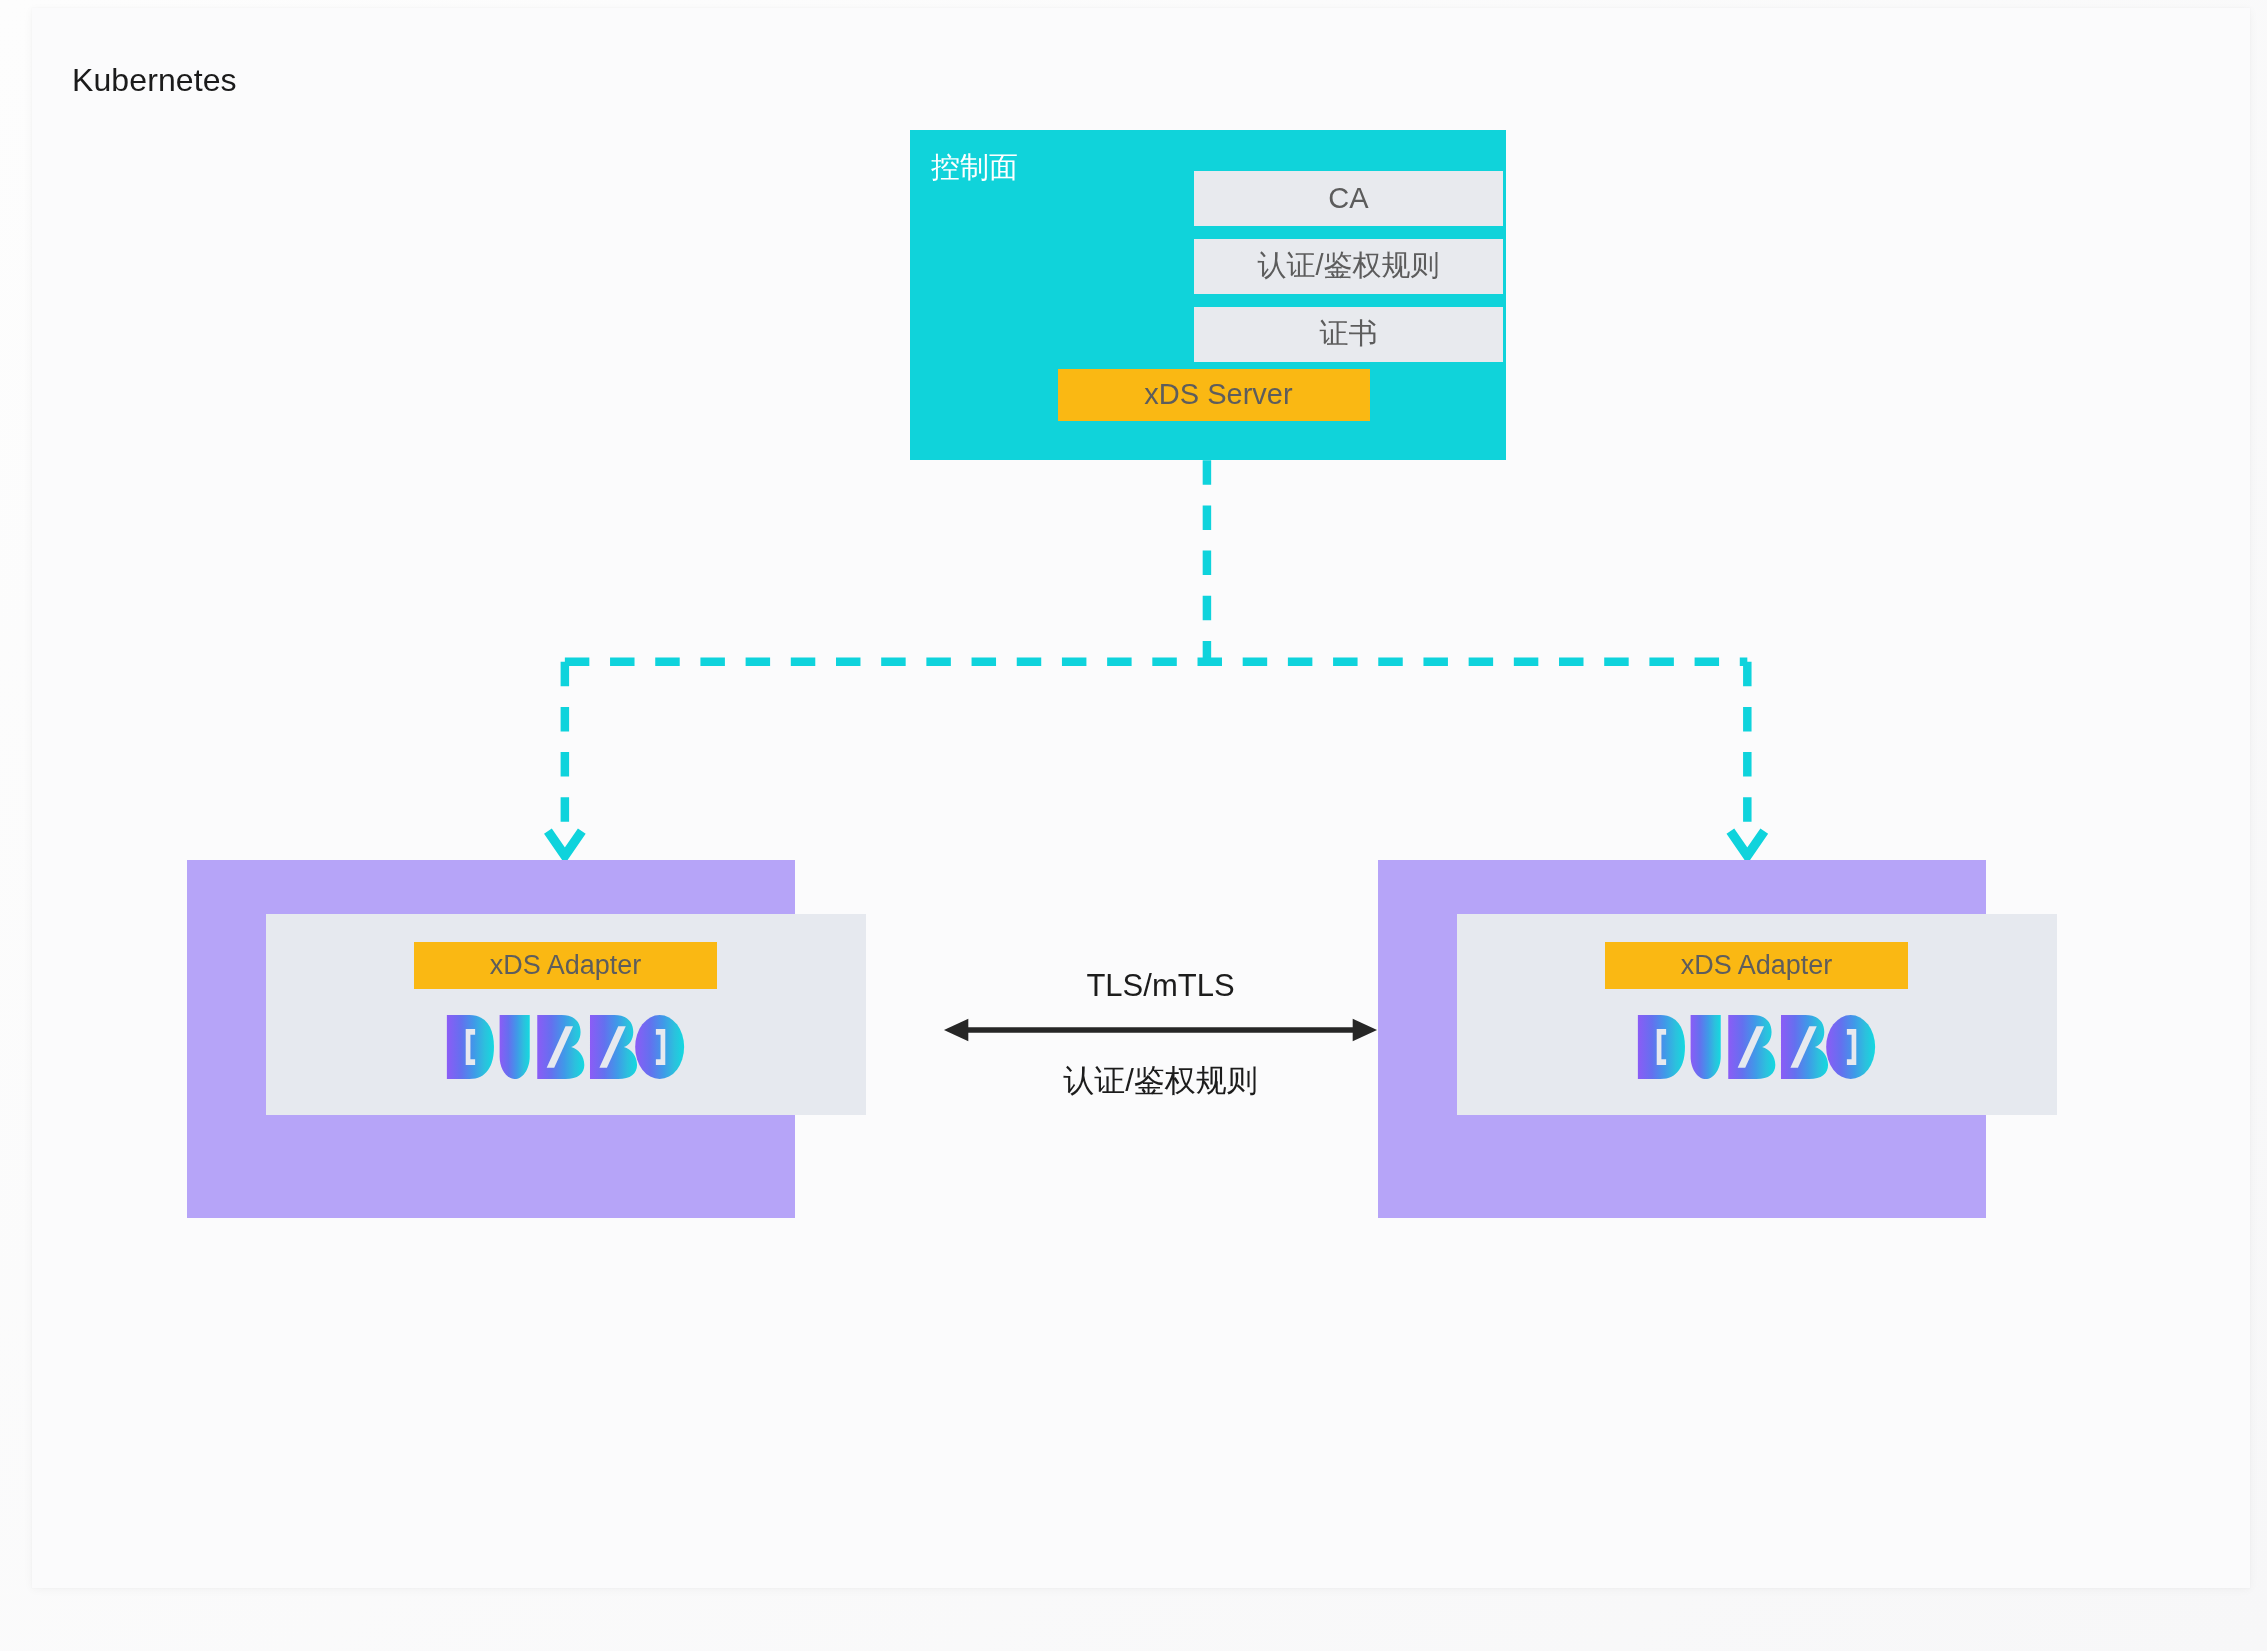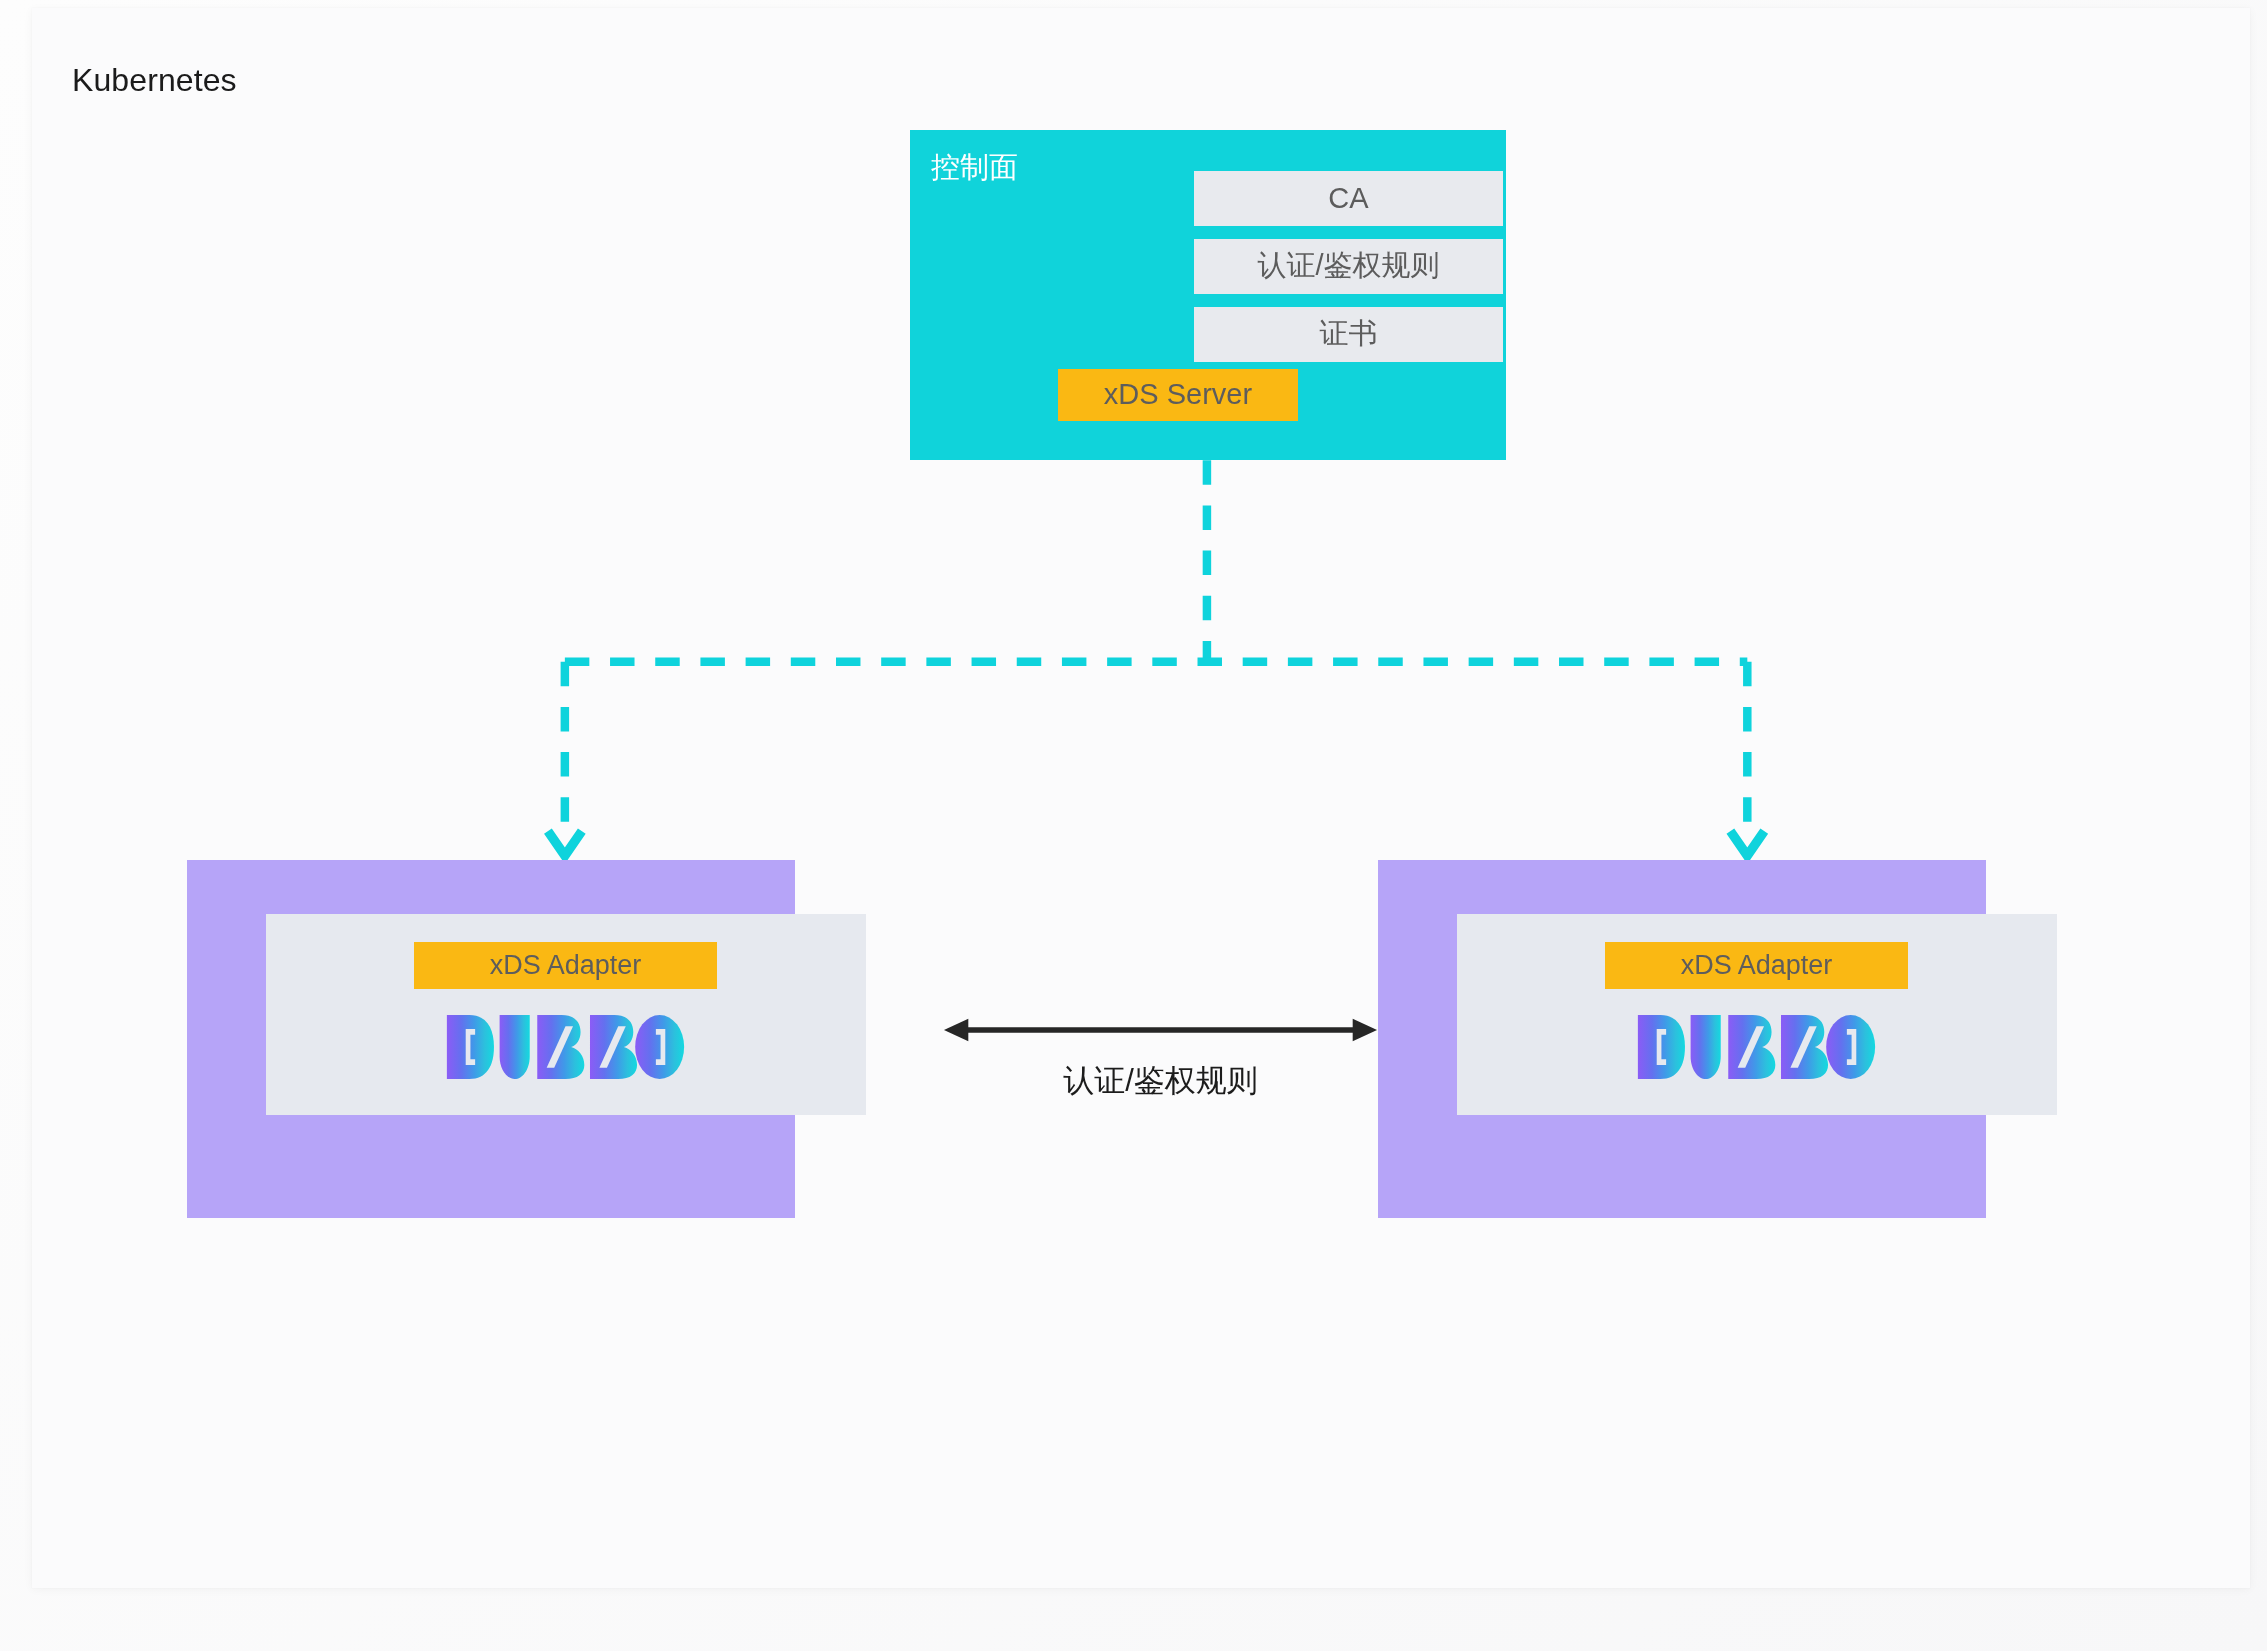--- a/index.html
+++ b/index.html
@@ -76,29 +76,30 @@
     white-space: nowrap;
   }
   #cp-item-0 { top: 41px; }
   #cp-item-1 { top: 109px; }
   #cp-item-2 { top: 177px; }
 
   #xds-server {
     position: absolute;
     left: 148px;
     top: 239px;
-    width: 240px;
+    width: 303px;
     height: 52px;
     background: #fab813;
     color: #5d5d5d;
     font-size: 29px;
     display: flex;
     align-items: center;
     justify-content: center;
     white-space: nowrap;
+    padding-left: 9px;
   }
 
   
   #connectors {
     position: absolute;
     left: 0;
     top: 0;
     width: 2267px;
     height: 1652px;
     pointer-events: none;
@@ -282,20 +283,21 @@
             <path d="M 22 17 H 32 V 23 H 27 V 49 H 32 V 55 H 22 Z"></path>
             <path d="M 128 14 L 136 14 L 116 58 L 108 58 Z"></path>
             <path d="M 184 14 L 192 14 L 172 58 L 164 58 Z"></path>
             <path d="M 234 17 H 224 V 23 H 229 V 49 H 224 V 55 H 234 Z"></path>
           </g>
         </svg>
       </div>
     </div>
 
     <div id="tls-link">
+      <div id="tls-label-top">TLS/mTLS</div>
       <svg id="tls-arrow" viewBox="0 0 462 32" width="435" height="30">
         <line x1="18" y1="16" x2="444" y2="16" stroke="#262626" stroke-width="6"></line>
         <polygon points="0,16 26,4 26,28" fill="#262626"></polygon>
         <polygon points="462,16 436,4 436,28" fill="#262626"></polygon>
       </svg>
       <div id="tls-label-bottom">认证/鉴权规则</div>
     </div>
 
   </div>
 </div>

